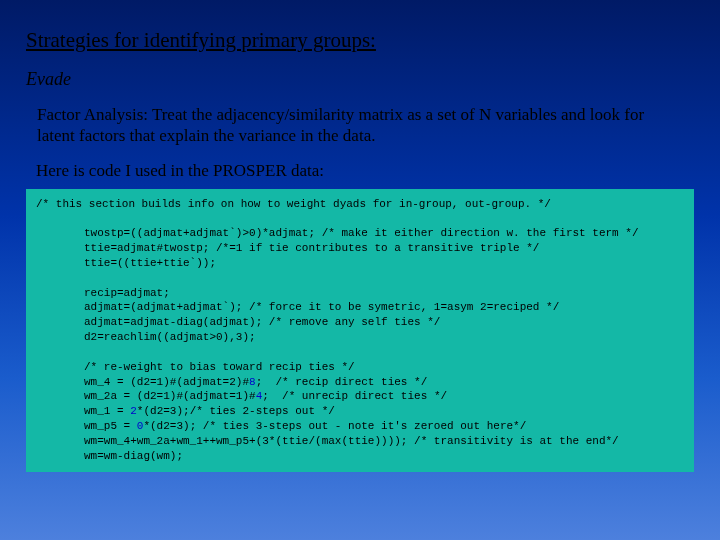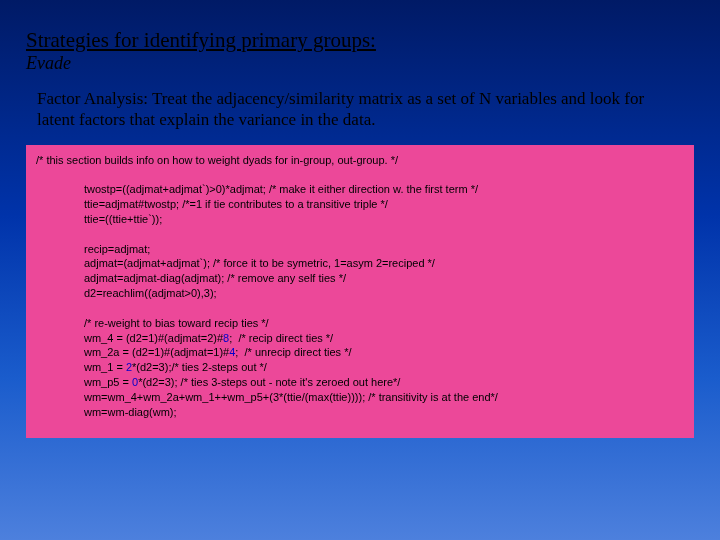--- a/index.html
+++ b/index.html
@@ -14,55 +14,56 @@
   .slide {
     box-sizing: border-box;
     width: 720px;
     height: 540px;
     padding: 28px 26px 18px 26px;
     color: #000;
   }
   .title {
     font-size: 21px;
     text-decoration: underline;
-    margin-bottom: 0;
+    margin-bottom: 16px;
   }
   .subtitle {
     font-size: 18px;
     font-style: italic;
     margin-bottom: 14px;
   }
   .body {
     font-size: 17px;
     margin: 0 12px 14px 11px;
     line-height: 1.25;
   }
   .body2 {
     font-size: 17px;
     margin: 0 12px 8px 10px;
   }
   .code-block {
-    background: #ec4899;
-    font-family: Liberation Sans, sans-serif;
+    background: #14b8a6;
+    font-family: Liberation Mono, monospace;
     font-size: 11px;
     line-height: 1.35;
-    padding: 8px 10px 18px 10px;
+    padding: 8px 10px 8px 10px;
     white-space: pre;
     color: #000;
   }
   .indent1 { padding-left: 48px; display: block; }
   .blue { color: #0000cc; }
 </style>
 </head>
 <body>
 
 <div class="slide">
   <div class="title">Strategies for identifying primary groups:</div>
   <div class="subtitle">Evade</div>
   <div class="body">Factor Analysis:  Treat the adjacency/similarity matrix as a set of N variables and look for latent factors that explain the variance in the data.</div>
+  <div class="body2">Here is code I used in the PROSPER data:</div>
 
   <div class="code-block"><span>/* this section builds info on how to weight dyads for in-group, out-group. */</span>
 
 <span class="indent1"><span>twostp=((adjmat+adjmat`)&gt;0)*adjmat; /* make it either direction w. the first term */</span>
 <span>ttie=adjmat#twostp; /*=1 if tie contributes to a transitive triple */</span>
 <span>ttie=((ttie+ttie`));</span>
 
 <span>recip=adjmat;</span>
 <span>adjmat=(adjmat+adjmat`); /* force it to be symetric, 1=asym 2=reciped */</span>
 <span>adjmat=adjmat-diag(adjmat); /* remove any self ties */</span>

